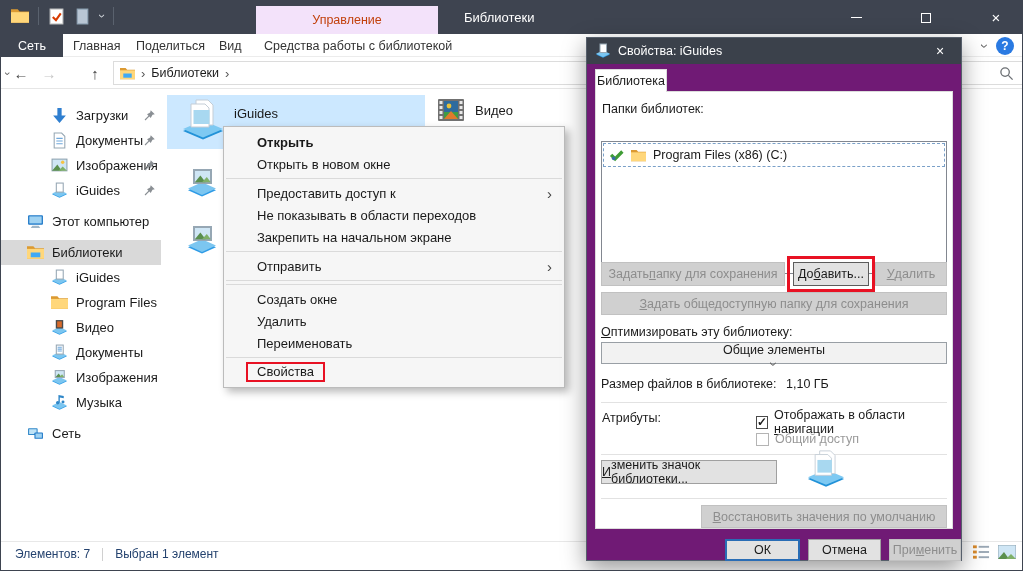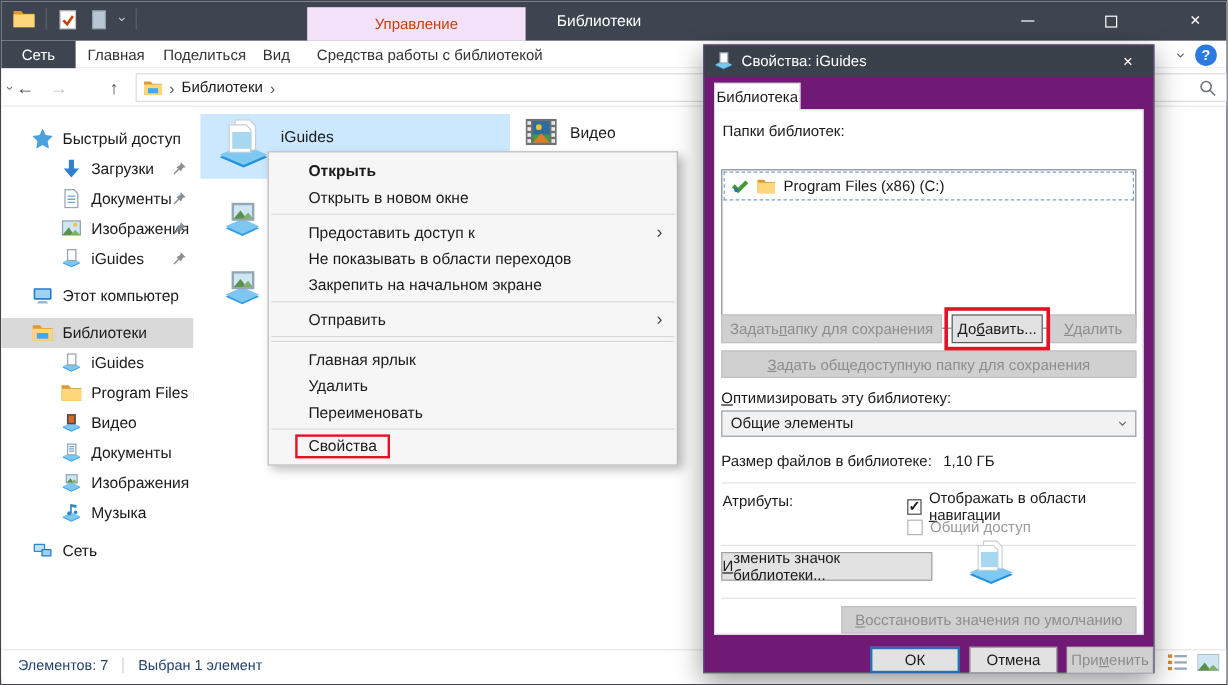--- a/index.html
+++ b/index.html
@@ -73,21 +73,21 @@
   .dlg-page{position:absolute;left:8px;top:53px;width:358px;height:438px;background:#fff;border:1px solid #dcdcdc;}
   .pl{position:absolute;font-size:12.5px;}
   .listbox{position:absolute;left:5px;top:29px;width:346px;height:133px;border:1px solid #828790;background:#fff;margin-top:20px;}
   .lb-item{position:absolute;left:2px;right:2px;top:2px;height:22px;display:flex;align-items:center;gap:7px;
     padding-left:5px;outline:1px dashed #7aa0c8;}
   .btn{position:absolute;display:flex;align-items:center;justify-content:center;font-size:12.5px;
     background:#e2e2e2;border:1px solid #a0a0a0;color:#1a1a1a;}
   .btn.dis{background:#d0d0d0;border-color:#c1c1c1;color:#8d8d8d;}
   .red-outline{position:absolute;border:3px solid #e81123;pointer-events:none;z-index:3;}
   .combo{position:absolute;left:5px;top:250px;width:346px;height:22px;background:#f2f2f2;border:1px solid #999fa5;
-    display:flex;align-items:center;justify-content:space-between;padding:0 7px;}
+    display:flex;align-items:center;justify-content:space-between;padding:0 7px;flex-direction:column;}
   .hr{position:absolute;left:5px;right:5px;border-top:1px solid #e2e2e2;}
   .cbrow{position:absolute;display:flex;align-items:center;gap:6px;}
   .cbox{width:13px;height:13px;border:1px solid #4a4a4a;background:#fff;display:flex;align-items:center;justify-content:center;
     font-size:12px;font-weight:bold;line-height:1;}
   .cbox.dis{border-color:#b4b4b4;}
   .cbrow.dis{color:#9a9a9a;}
   .ok{border:2px solid #2a6db5;}
   
   .status{position:absolute;left:0;top:540px;right:0;height:25px;background:#fff;border-top:1px solid #e8e8e8;
     display:flex;align-items:center;gap:12px;padding-left:14px;font-size:12px;color:#24426e;}
@@ -287,26 +287,20 @@
       <span class="crumb-sep">›</span>
     </div>
     <div class="search-box">
       <svg width="15" height="15">
           <use href="#s-search"></use>
         </svg>
     </div>
   </div>
 
   <div class="sidebar">
-    <div class="srow">
-      <svg class="ic">
-          <use href="#s-star"></use>
-        </svg>
-      <span>Быстрый доступ</span>
-      </div>
     <div class="srow d1">
       <svg class="ic">
           <use href="#s-down"></use>
         </svg>
       <span>Загрузки</span>
       <svg class="pin">
           <use href="#s-pin"></use>
         </svg>
       </div>
     <div class="srow d1">
@@ -433,21 +427,21 @@
         <span>Закрепить на начальном экране</span>
       </div>
     <div class="msep"></div>
     <div class="mi">
         <span>Отправить</span>
         <span class="sub">›</span>
       </div>
     <div class="msep"></div>
     <div class="msep"></div>
     <div class="mi">
-        <span>Главная ярлык</span>
+        <span>Создать окне</span>
       </div>
     <div class="mi">
         <span>Удалить</span>
       </div>
     <div class="mi">
         <span>Переименовать</span>
       </div>
     <div class="msep"></div>
     <div class="mi">
         <span class="red-box-label">Свойства</span>

